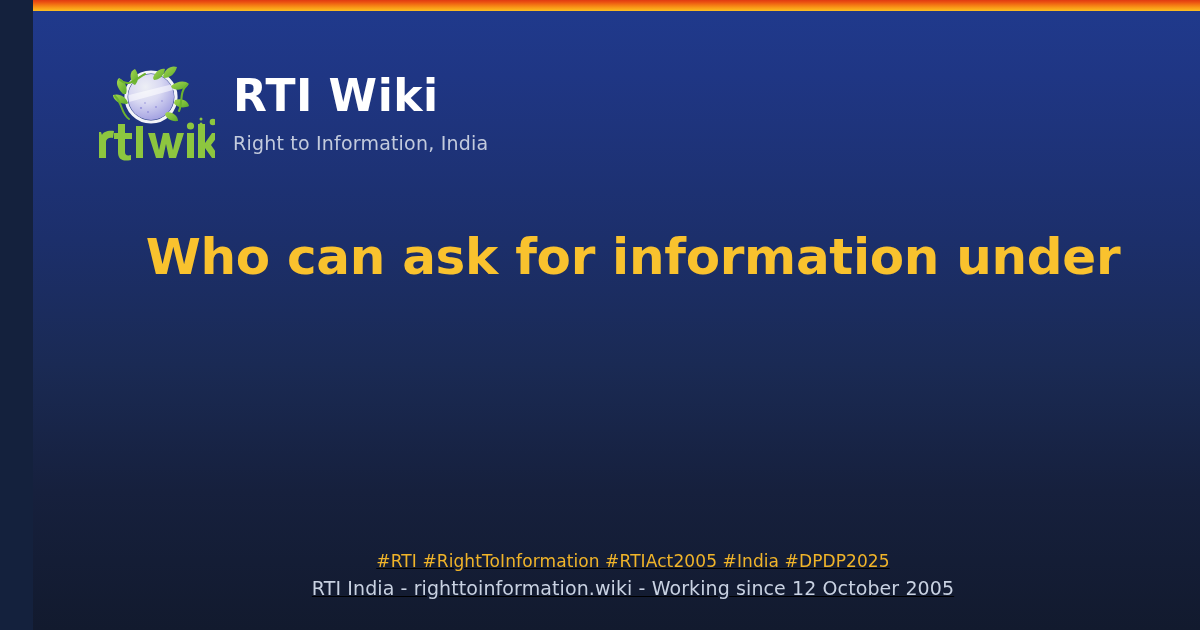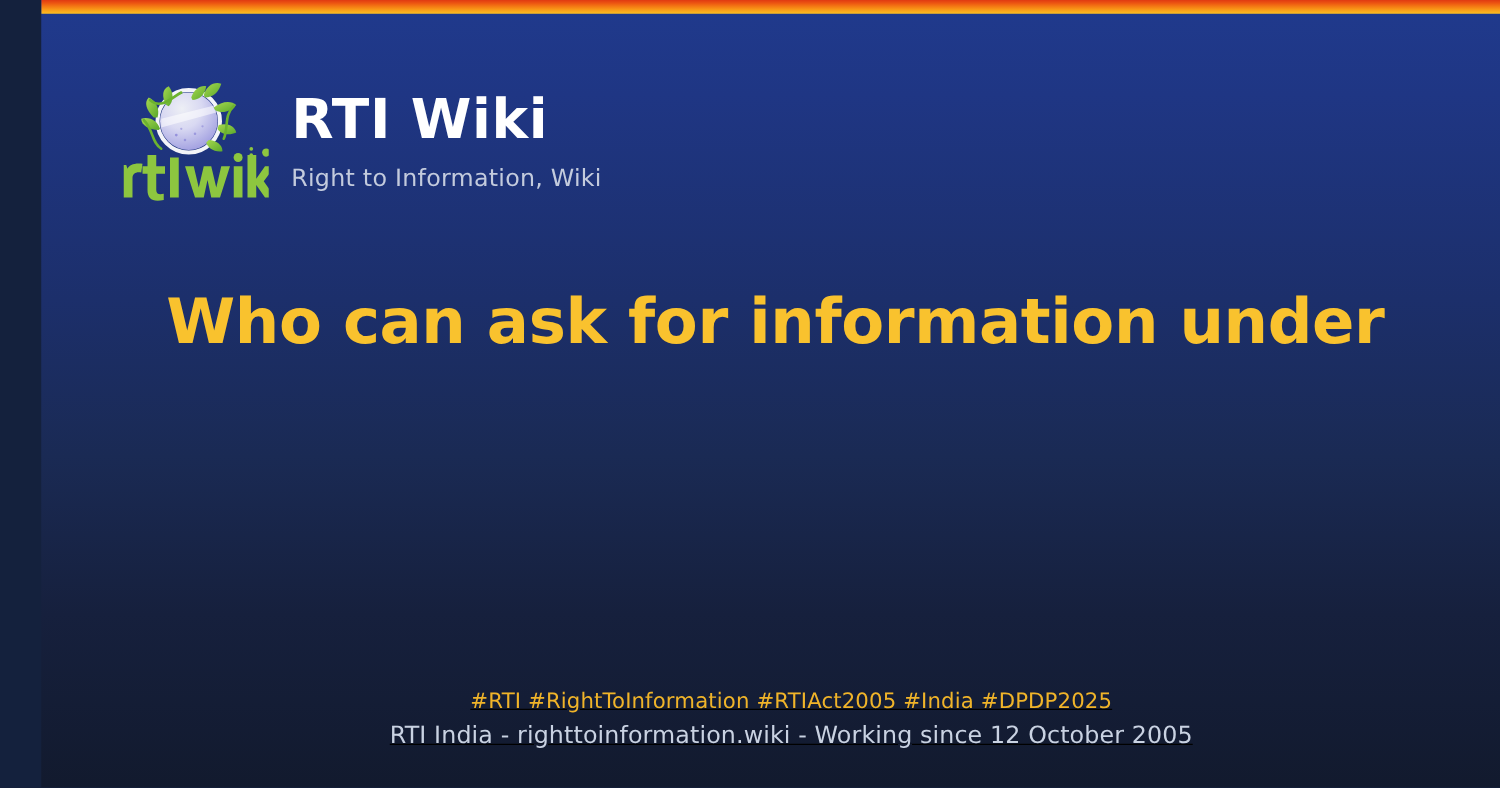--- a/index.html
+++ b/index.html
@@ -84,21 +84,21 @@
     letter-spacing: 0.2px;
     white-space: nowrap;
   }
 
   
   .headline-wrap {
     position: absolute;
     top: 228px;
     left: 100px;
     width: 1000px;
-    text-align: left;
+    text-align: center;
   }
 
   .headline {
     font-size: 50px;
     font-weight: bold;
     color: #f9c22e;
     line-height: 1.17;
     letter-spacing: -0.3px;
   }
 
@@ -194,21 +194,21 @@
         <g fill="#8dc63f">
           <circle cx="108" cy="60" r="1.5"></circle>
           <circle cx="108" cy="55" r="1.5"></circle>
           <circle cx="120" cy="58" r="3.3"></circle>
         </g>
       </svg>
     </span>
 
     <div class="brand-text">
       <div class="brand-title">RTI Wiki</div>
-      <div class="brand-subtitle">Right to Information, Wiki</div>
+      <div class="brand-subtitle">Right to Information, India</div>
     </div>
   </div>
 
   <div class="headline-wrap">
     <div class="headline">
       <span>Who can ask for information under</span>
       <br>
     </div>
   </div>
 

